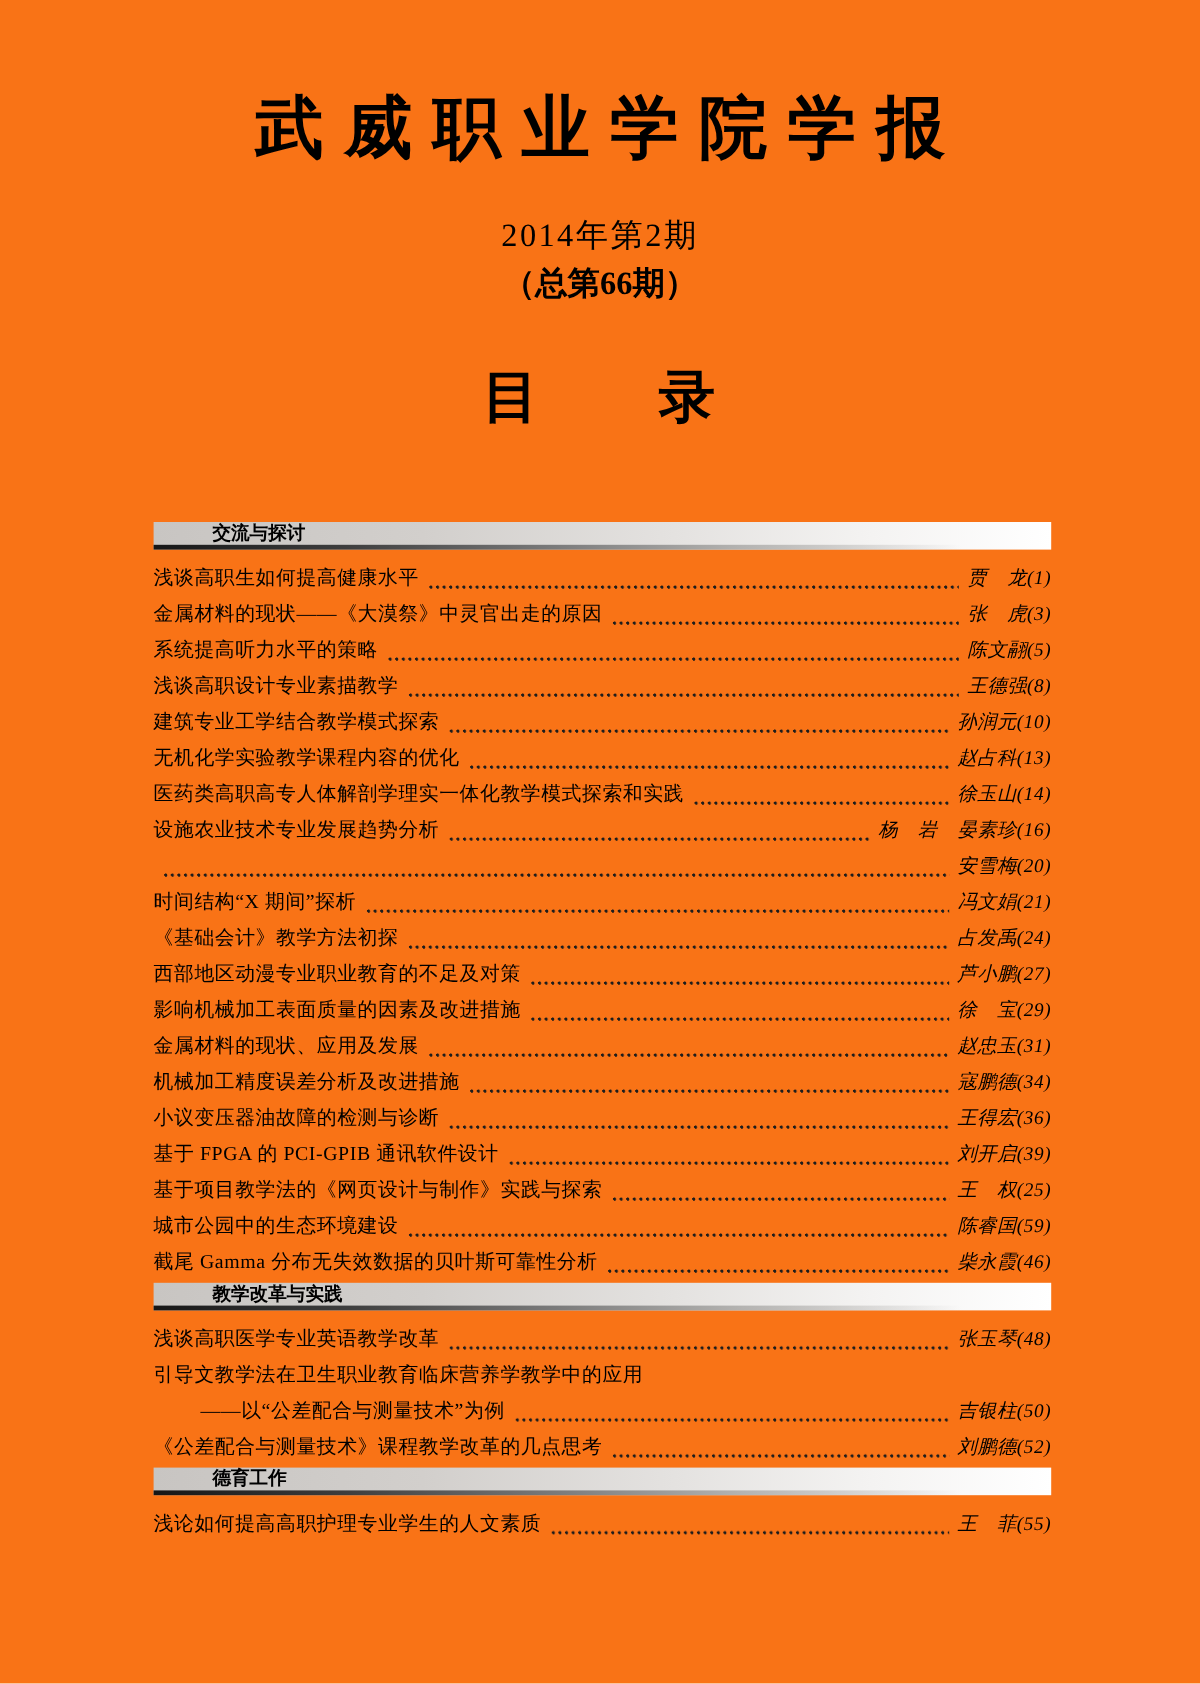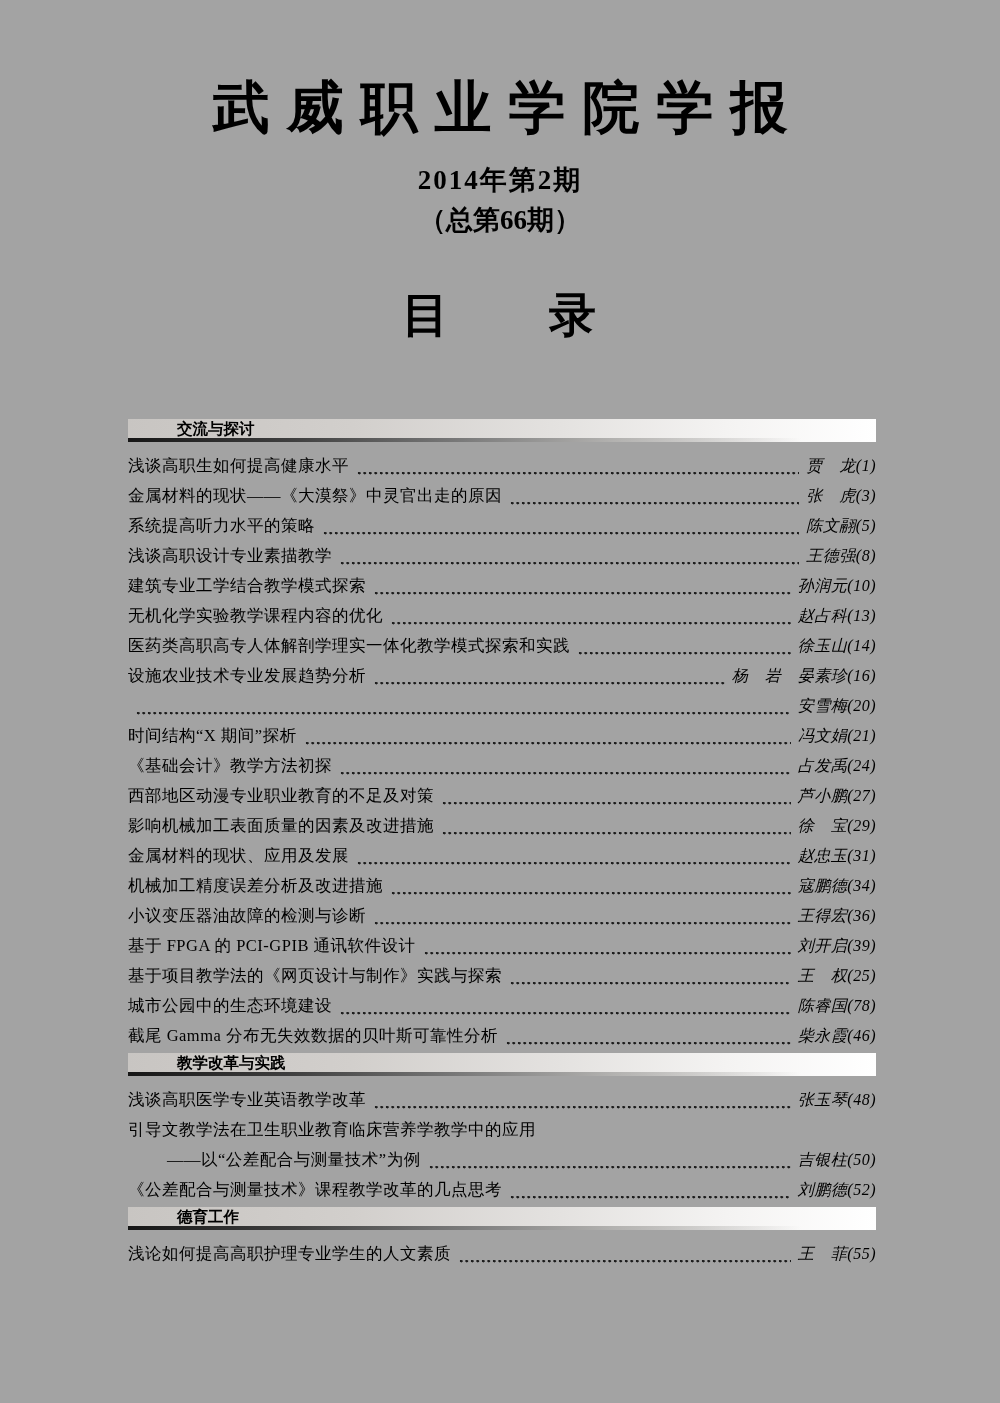--- a/index.html
+++ b/index.html
@@ -1,28 +1,28 @@
 <!DOCTYPE html>
 <html><head>
 <meta charset="utf-8">
 <style>
   * { margin:0; padding:0; box-sizing:border-box; }
   html,body { background:#ffffff; }
   .page {
-    width:1000px; height:1403px; background:#a3a3a3; color:#000;
+    width:1000px; height:1403px; background:#f97316; color:#000;
     font-family:"Liberation Serif","DejaVu Serif",serif;
     position:relative; overflow:hidden; margin:0 auto;
   }
   
   .masthead { text-align:center; }
   .journal-title {
     padding-top:74px; font-size:57px; font-weight:bold; line-height:1.2;
     letter-spacing:17px; text-indent:17px; white-space:nowrap;
   }
-  .issue-line   { margin-top:20px; font-size:27px; font-weight:bold; letter-spacing:2px; }
+  .issue-line   { margin-top:36px; font-size:27px; font-weight:normal; letter-spacing:2px; }
   .cum-line     { margin-top:4px;  font-size:27px; font-weight:bold; }
   .toc-heading  { margin-top:46px; font-size:47px; font-weight:bold; letter-spacing:2px; }
 
   
   .toc { width:748px; margin:72px 0 0 128px; }
 
   .bar {
     position:relative; height:23px; margin-top:6px; margin-bottom:5px;
     background:linear-gradient(90deg,#c8c5c2 0%,#d2cfcc 30%,#e4e2e0 58%,#f4f3f2 80%,#ffffff 100%);
     padding-left:40px;
@@ -151,21 +151,21 @@
       <span class="au">刘开启(39)</span>
     </div>
     <div class="row">
       <span class="tt">基于项目教学法的《网页设计与制作》实践与探索</span>
       <span class="dots"></span>
       <span class="au">王　权(25)</span>
     </div>
     <div class="row">
       <span class="tt">城市公园中的生态环境建设</span>
       <span class="dots"></span>
-      <span class="au">陈睿国(78)</span>
+      <span class="au">陈睿国(59)</span>
     </div>
     <div class="row">
       <span class="tt">截尾 Gamma 分布无失效数据的贝叶斯可靠性分析</span>
       <span class="dots"></span>
       <span class="au">柴永霞(46)</span>
     </div>
 
     <div class="bar">
       <span class="label">教学改革与实践</span>
     </div>

